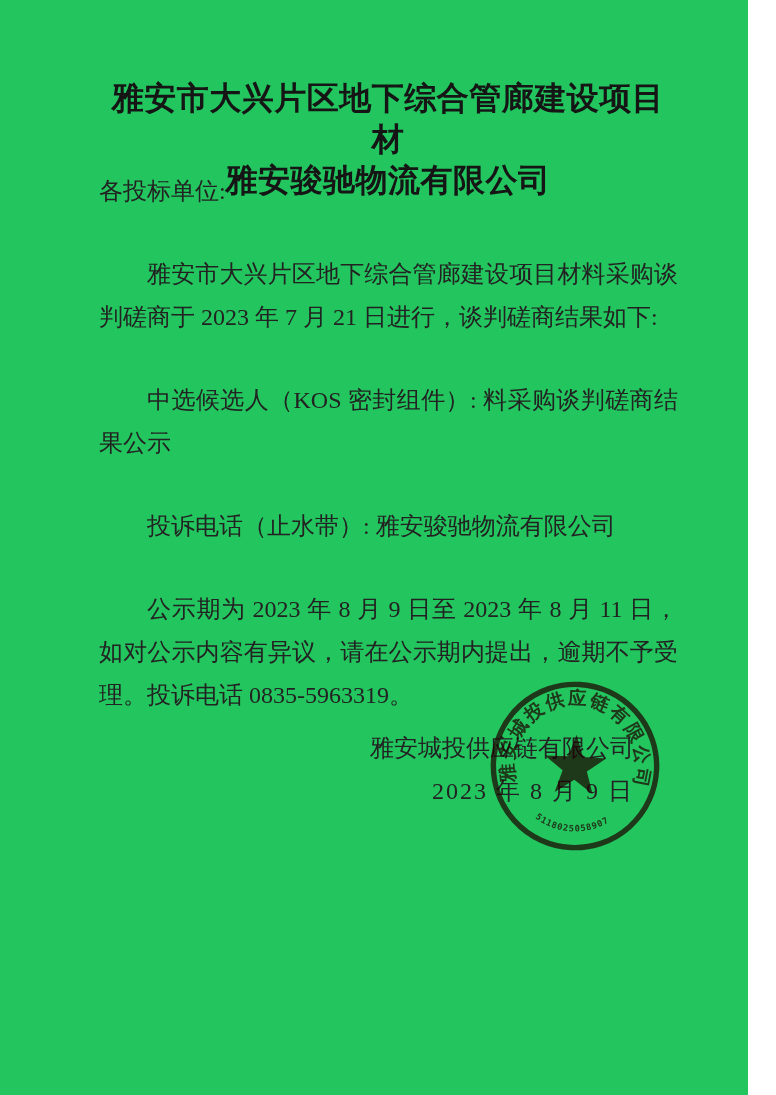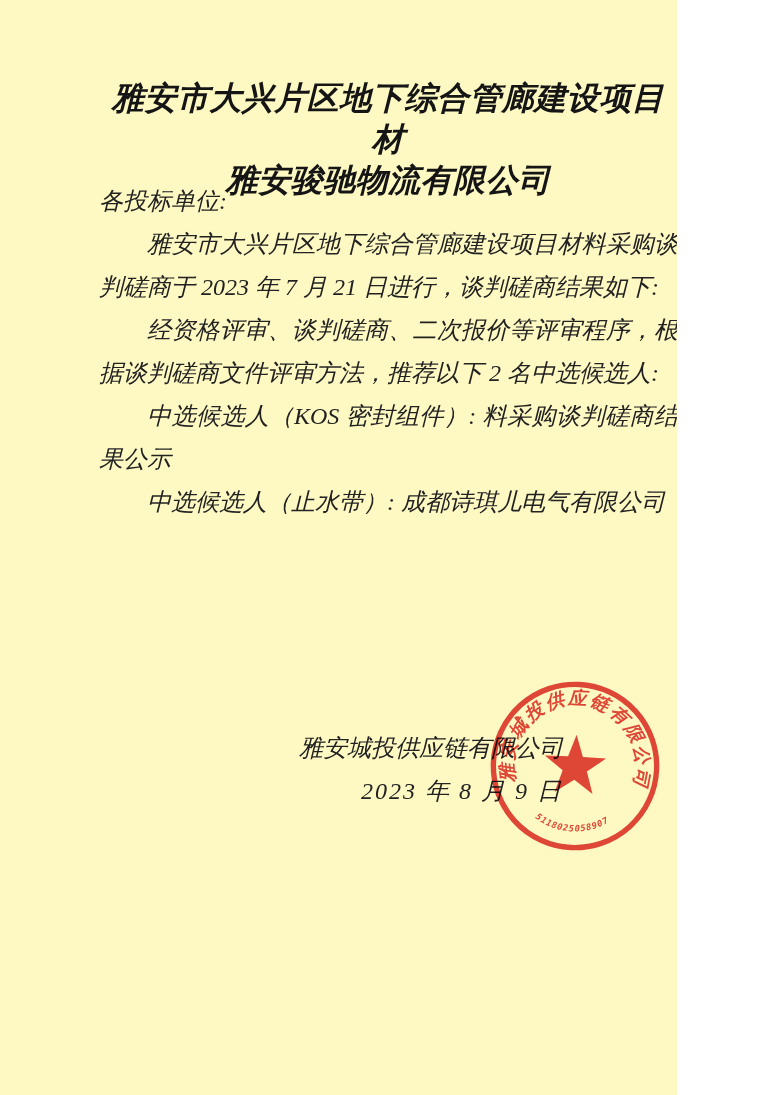--- a/index.html
+++ b/index.html
@@ -3,45 +3,44 @@
 <meta charset="utf-8">
 <style>
   * { margin: 0; padding: 0; box-sizing: border-box; }
   html, body {
     width: 776px; height: 1095px;
     background: #ffffff;
     font-family: "Liberation Serif", "DejaVu Serif", serif;
   }
   .page {
     position: relative;
-    width: 677px; height: 1095px;
-    background: #fef9c3;
+    width: 748px; height: 1095px;
+    background: #22c55e;
     overflow: hidden;
     color: #1f1f1f;
-    font-style: italic;
   }
   .title {
     position: absolute;
     left: 96px; top: 78px; width: 584px;
     font-size: 32px; line-height: 41px;
     font-weight: 700;
     text-align: center;
     color: #151515;
     letter-spacing: 0.5px;
   }
   .title .tl { display: block; }
   .body-text {
     position: absolute;
-    left: 99px; top: 180px; width: 579px;
+    left: 99px; top: 170px; width: 579px;
     font-size: 24px; line-height: 43px;
     text-align: justify;
     color: #222222;
   }
   .para { margin: 0; }
-  .para.indent { text-indent: 48px; }
+  .para.indent { text-indent: 48px; margin-top: 40px; }
   .signature {
     position: absolute;
     right: 114px; top: 727px;
     text-align: right;
     font-size: 24px; line-height: 43px;
     color: #222222;
     z-index: 2;
   }
   .sig-date { letter-spacing: 2px; }
   .stamp {
@@ -76,23 +75,23 @@
 <div class="page">
 
   <h1 class="title">
     <span class="tl">雅安市大兴片区地下综合管廊建设项目材</span>
     <span class="tl">雅安骏驰物流有限公司</span>
   </h1>
 
   <div class="body-text">
     <p class="para">各投标单位:</p>
     <p class="para indent">雅安市大兴片区地下综合管廊建设项目材料采购谈判磋商于 2023 年 7 月 21 日进行，谈判磋商结果如下:</p>
-    <p class="para indent">经资格评审、谈判磋商、二次报价等评审程序，根据谈判磋商文件评审方法，推荐以下 2 名中选候选人:</p>
     <p class="para indent">中选候选人（KOS 密封组件）: 料采购谈判磋商结果公示</p>
-    <p class="para indent">中选候选人（止水带）: 成都诗琪儿电气有限公司</p>
+    <p class="para indent">投诉电话（止水带）: 雅安骏驰物流有限公司</p>
+    <p class="para indent">公示期为 2023 年 8 月 9 日至 2023 年 8 月 11 日，如对公示内容有异议，请在公示期内提出，逾期不予受理。投诉电话 0835-5963319。</p>
   </div>
 
   <div class="signature">
     <p class="sig-company">雅安城投供应链有限公司</p>
     <p class="sig-date">2023 年 8 月 9 日</p>
   </div>
 
   <div class="stamp">
     <svg viewBox="0 0 180 180" xmlns="http://www.w3.org/2000/svg" xmlns:xlink="http://www.w3.org/1999/xlink">
       <circle cx="90" cy="90" r="83.5" fill="none" stroke="#dd3a37" stroke-width="5.5"></circle>

